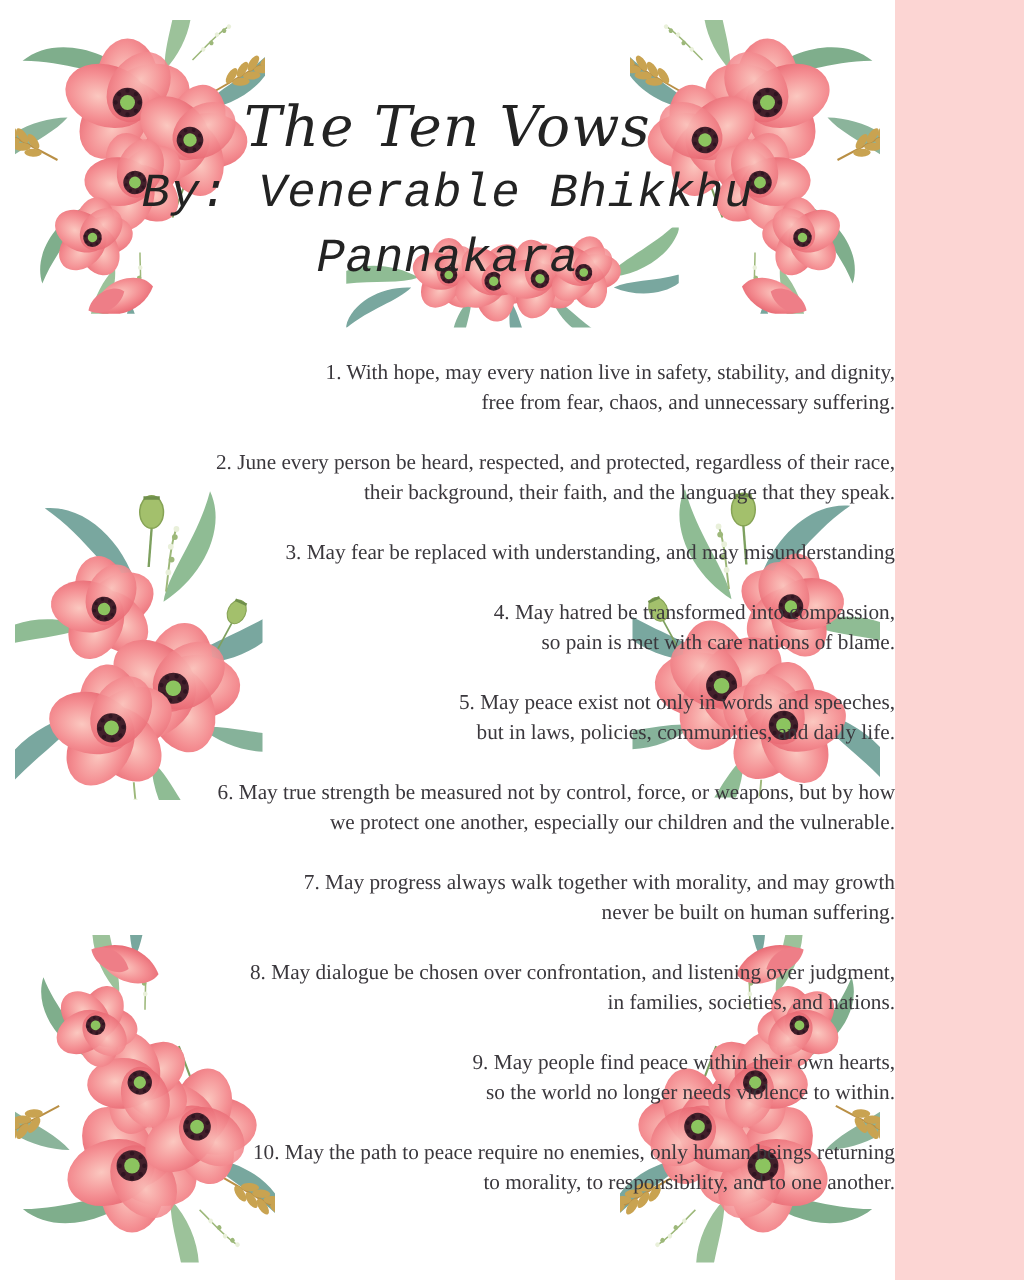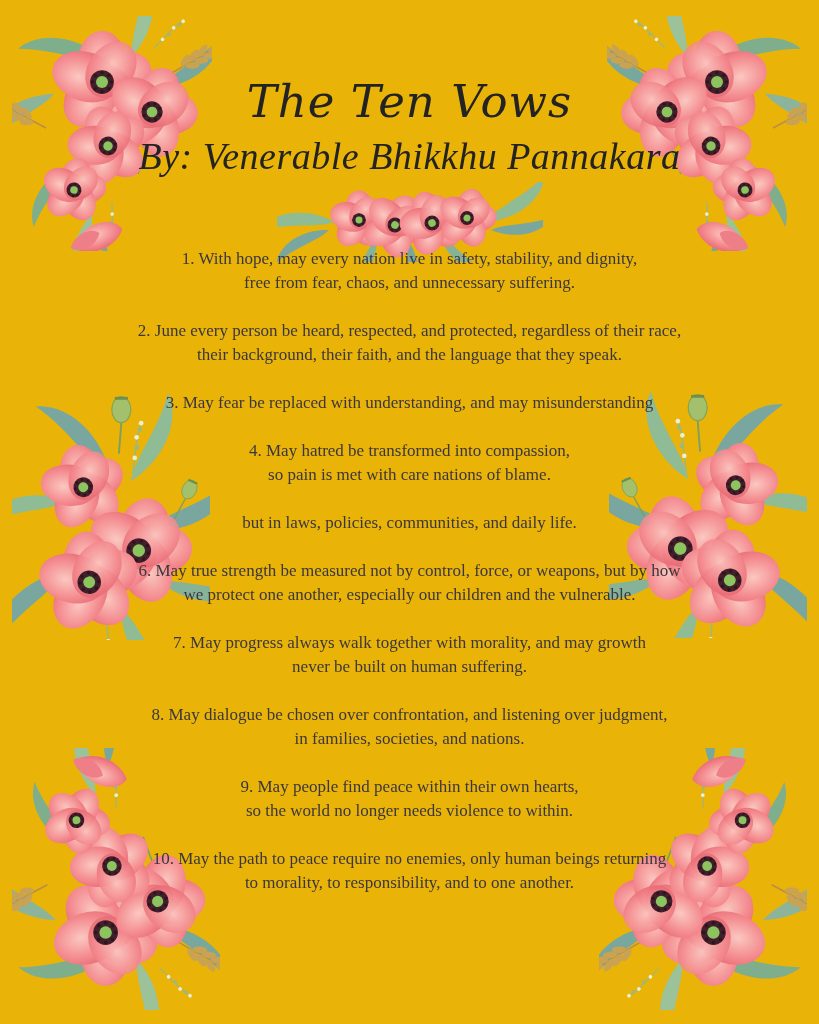--- a/index.html
+++ b/index.html
@@ -4,22 +4,22 @@
 <style>
   html,body{margin:0;padding:0;}
   body{
     width:819px;height:1024px;
     background:#fcd5d3;
     overflow:hidden;
     font-family:"Liberation Serif",serif;
   }
   .poster{
     position:relative;
-    width:819px;height:1024px;
-    background:#eab308;
+    width:716px;height:1024px;
+    background:#ffffff;
   }
   
   .deco{
     position:absolute;
     pointer-events:none;
   }
   .flip-x{transform:scaleX(-1);}
   .flip-y{transform:scaleY(-1);}
   .flip-xy{transform:scale(-1,-1);}
   
@@ -33,28 +33,29 @@
     color:#232323;
   }
   .title-line1{
     font-family:"DejaVu Serif",serif;
     font-style:italic;
     font-size:45px;
     line-height:56px;
     letter-spacing:1px;
   }
   .title-line2{
-    font-family:Liberation Serif, serif;
+    font-family:Liberation Mono, monospace;
     font-style:italic;
     font-size:38px;
     line-height:52px;
     letter-spacing:0.5px;
   }
   .vows{
-    margin-top:65px;
+    margin-top:52px;
+    text-align:right;
   }
   .vow{
     margin:0 auto 24px auto;
     font-size:17px;
     line-height:24px;
     color:#3a373c;
   }
   .vow-line{
     white-space:nowrap;
   }
@@ -235,20 +236,21 @@
         <div class="vow-line">their background, their faith, and the language that they speak.</div>
       </div>
       <div class="vow">
         <div class="vow-line">3. May fear be replaced with understanding, and may misunderstanding</div>
       </div>
       <div class="vow">
         <div class="vow-line">4. May hatred be transformed into compassion,</div>
         <div class="vow-line">so pain is met with care nations of blame.</div>
       </div>
       <div class="vow">
+        <div class="vow-line">5. May peace exist not only in words and speeches,</div>
         <div class="vow-line">but in laws, policies, communities, and daily life.</div>
       </div>
       <div class="vow">
         <div class="vow-line">6. May true strength be measured not by control, force, or weapons, but by how</div>
         <div class="vow-line">we protect one another, especially our children and the vulnerable.</div>
       </div>
       <div class="vow">
         <div class="vow-line">7. May progress always walk together with morality, and may growth</div>
         <div class="vow-line">never be built on human suffering.</div>
       </div>

